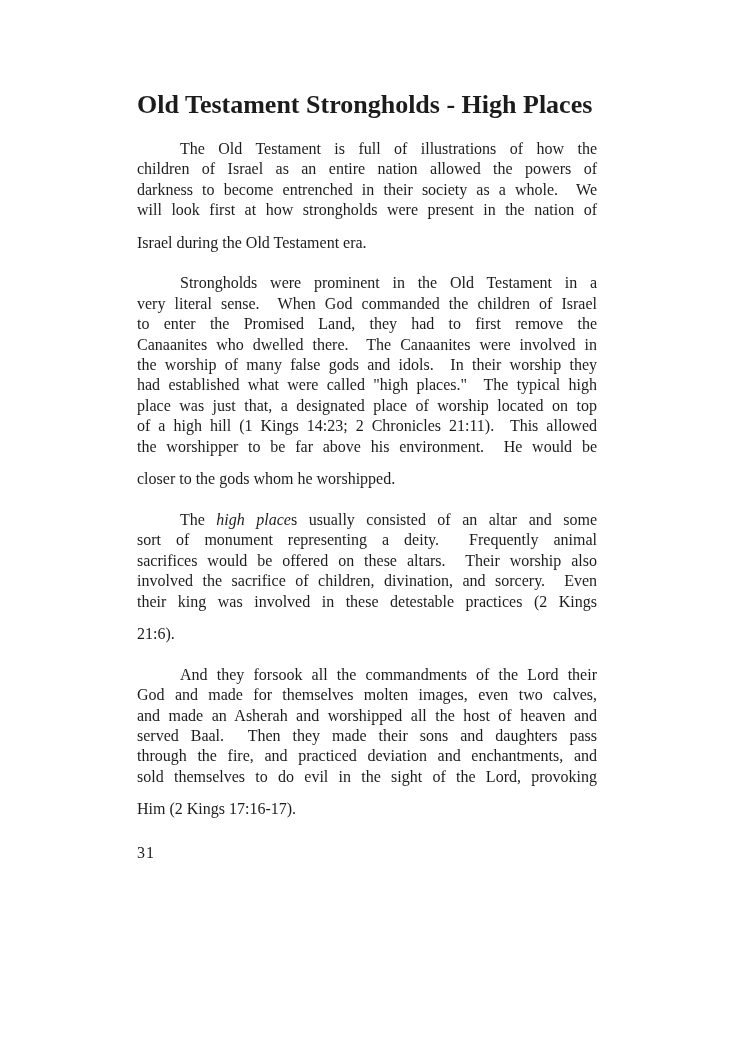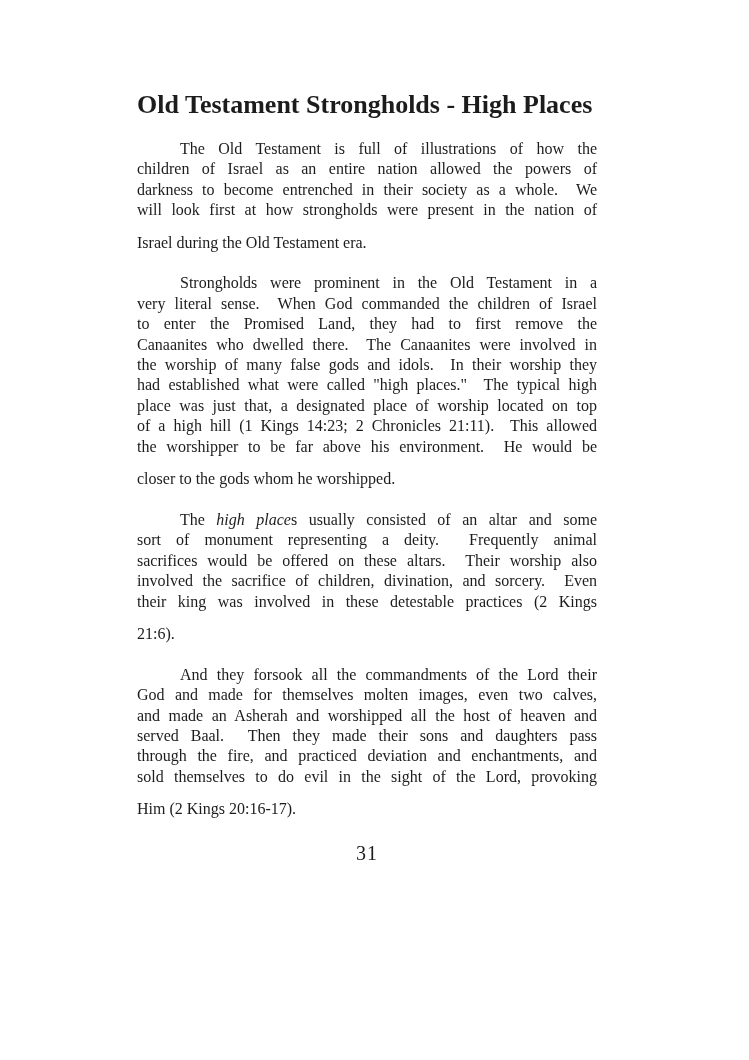--- a/index.html
+++ b/index.html
@@ -38,22 +38,21 @@
     text-justify: inter-word;
   }
   .line.first { padding-left: 43px; }
   .line.last {
     text-align-last: left;
     margin-top: 12px;
     -moz-text-align-last: left;
   }
   .it { font-style: italic; }
   .page-number {
-    text-align: center;
-    font-size: 20px;
+    font-size: 16px;
     line-height: 18px;
     margin-top: 24px;
     letter-spacing: 1px;
   }
 </style>
 </head>
 <body>
 
 <div class="page-content">
   <h1 class="doc-title">Old Testament Strongholds - High Places</h1>
@@ -86,18 +85,18 @@
         <div class="line"><span>their king was involved in these detestable practices (2 Kings</span></div>
         <div class="line last"><span>21:6).</span></div>
       </div>
       <div class="paragraph italic">
         <div class="line first"><span>And they forsook all the commandments of the Lord their</span></div>
         <div class="line"><span>God and made for themselves molten images, even two calves,</span></div>
         <div class="line"><span>and made an Asherah and worshipped all the host of heaven and</span></div>
         <div class="line"><span>served Baal.&nbsp; Then they made their sons and daughters pass</span></div>
         <div class="line"><span>through the fire, and practiced deviation and enchantments, and</span></div>
         <div class="line"><span>sold themselves to do evil in the sight of the Lord, provoking</span></div>
-        <div class="line last"><span>Him (2 Kings 20:16-17).</span></div>
+        <div class="line last"><span>Him (2 Kings 17:16-17).</span></div>
       </div>
     </div>
 
   <div class="page-number">31</div>
 </div>
 
 </body></html>

